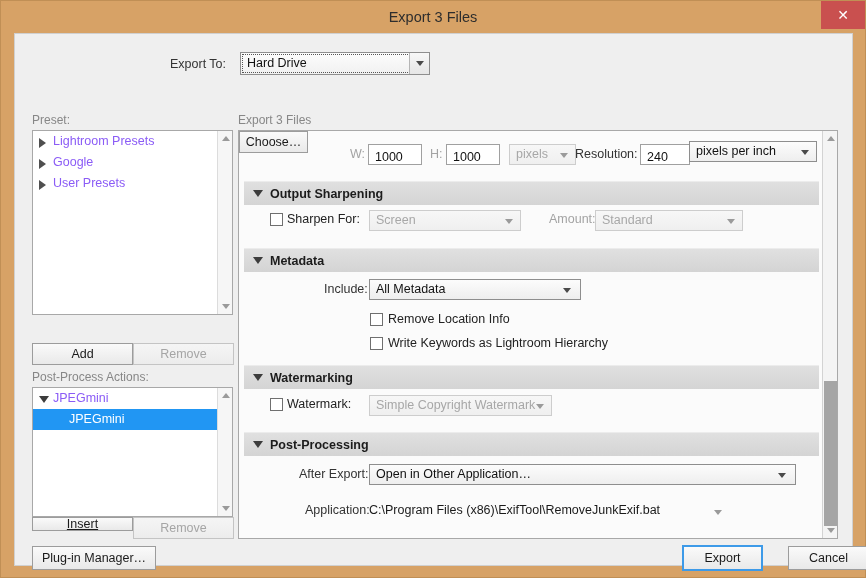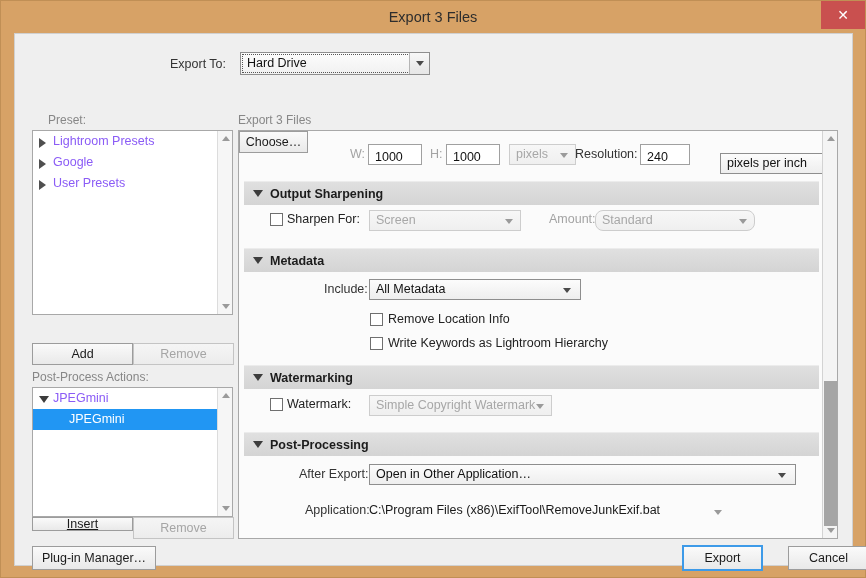--- a/index.html
+++ b/index.html
@@ -72,21 +72,21 @@
     background: linear-gradient(to bottom, #f7f7f7 0%, #e6e6e6 100%);
     display: flex; align-items: center; justify-content: center;
   }
   .chev { width: 0; height: 0;
     border-left: 4px solid transparent; border-right: 4px solid transparent;
     border-top: 5px solid #4a4a4a; }
 
   
   .lbl-muted { font-size: 12px; color: #878787; }
 
-  .preset-label { position: absolute; left: 17px; top: 79px; margin-left: 16px; }
+  .preset-label { position: absolute; left: 17px; top: 79px; }
   .preset-list {
     position: absolute; left: 17px; top: 96px;
     width: 201px; height: 185px;
     background: #fff; border: 1px solid #a8a8a8;
     overflow: hidden;
   }
   .tree-row {
     position: relative; height: 21px; line-height: 21px;
     font-size: 12.5px; color: #8b5cf6; padding-left: 20px;
     cursor: default;
@@ -299,37 +299,37 @@
         <div class="fld-label mut" style="left:111px; top:16px;">W:</div>
         <input class="textbox" style="left: 129px; top: 13px; width: 54px;" value="1000">
         <div class="fld-label mut" style="left:191px; top:16px;">H:</div>
         <input class="textbox" style="left: 207px; top: 13px; width: 54px;" value="1000">
         <div class="combo dis" style="left:270px; top:13px; width:67px;">
           <span class="cval">pixels</span>
           <span class="tinychev" style="right:7px; top:8px;"></span>
         </div>
         <div class="fld-label" style="left:336px; top:16px;">Resolution:</div>
         <input class="textbox" style="left: 401px; top: 13px; width: 50px;" value="240">
-        <div class="combo" style="left:450px; top:22px; width:128px;margin-left:31px;">
+        <div class="combo" style="left:450px; top:10px; width:128px;">
           <span class="cval">pixels per inch</span>
           <span class="tinychev" style="right:7px; top:8px; border-top-color:#4a4a4a;"></span>
         </div>
 
         <div class="sec-header" style="top:50px;">
           <span class="tri down"></span>
           <span class="sec-title">Output Sharpening</span>
         </div>
         <div class="cbx" style="left:31px; top:82px;"></div>
         <div class="cbx-text" style="left:48px; top:81px;">Sharpen For:</div>
         <div class="combo dis" style="left:130px; top:79px; width:152px;">
           <span class="cval">Screen</span>
           <span class="tinychev" style="right:7px; top:8px;"></span>
         </div>
         <div class="fld-label mut" style="left:310px; top:81px;">Amount:</div>
-        <div class="combo dis" style="left:356px; top:79px; width:160px;border-radius:8px;">
+        <div class="combo dis" style="left:356px; top:79px; width:148px;">
           <span class="cval">Standard</span>
           <span class="tinychev" style="right:7px; top:8px;"></span>
         </div>
 
         <div class="sec-header" style="top:117px;">
           <span class="tri down"></span>
           <span class="sec-title">Metadata</span>
         </div>
         <div class="fld-label" style="left:85px; top:151px;">Include:</div>
         <div class="combo" style="left:130px; top:148px; width:212px;">

